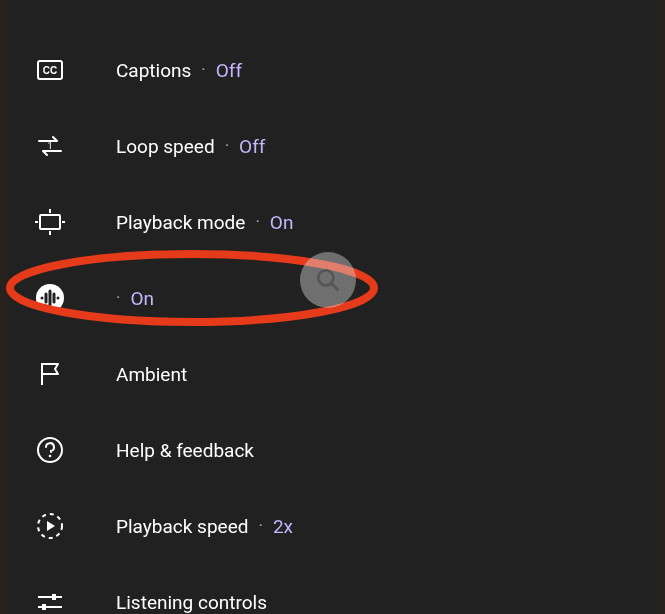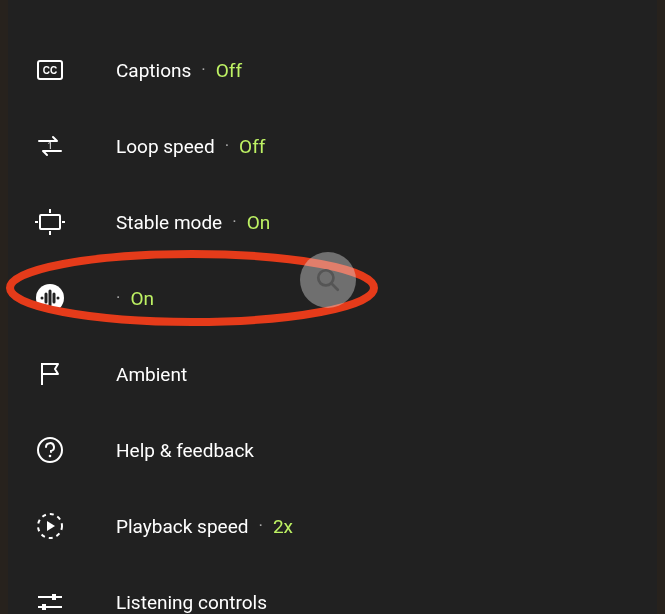--- a/index.html
+++ b/index.html
@@ -42,21 +42,21 @@
       gap: 10px;
       font-size: 19px;
       color: #fff;
       font-weight: 400;
     }
     .dot {
       color: #aaa;
       font-size: 17px;
     }
     .status {
-      color: #bef264;
+      color: #c4b5fd;
       font-size: 19px;
     }
     svg { display: block; }
     .stroke { stroke: #fff; stroke-width: 2; fill: none; }
     .fill-white { fill: #fff; }
 
     
     .highlight-oval {
       position: absolute;
       left: 2px;
@@ -138,21 +138,21 @@
     <span class="icon-wrap">
       <svg width="34" height="30" viewBox="0 0 34 30">
         <rect x="7" y="8" width="20" height="14" rx="1" class="stroke"></rect>
         <line x1="17" y1="2" x2="17" y2="6" class="stroke"></line>
         <line x1="17" y1="24" x2="17" y2="28" class="stroke"></line>
         <line x1="2" y1="15" x2="5" y2="15" class="stroke"></line>
         <line x1="29" y1="15" x2="32" y2="15" class="stroke"></line>
       </svg>
     </span>
     <span class="label-row">
-      <span>Stable mode</span>
+      <span>Playback mode</span>
       <span class="dot">·</span>
       <span class="status">On</span>
     </span>
   </div>
 
   <div class="menu-item">
     <span class="icon-wrap">
       <svg width="32" height="32" viewBox="0 0 32 32">
         <circle cx="16" cy="16" r="14" fill="#fff"></circle>
         <line x1="8" y1="16" x2="8" y2="16" stroke="#212121" stroke-width="3" stroke-linecap="round"></line>

